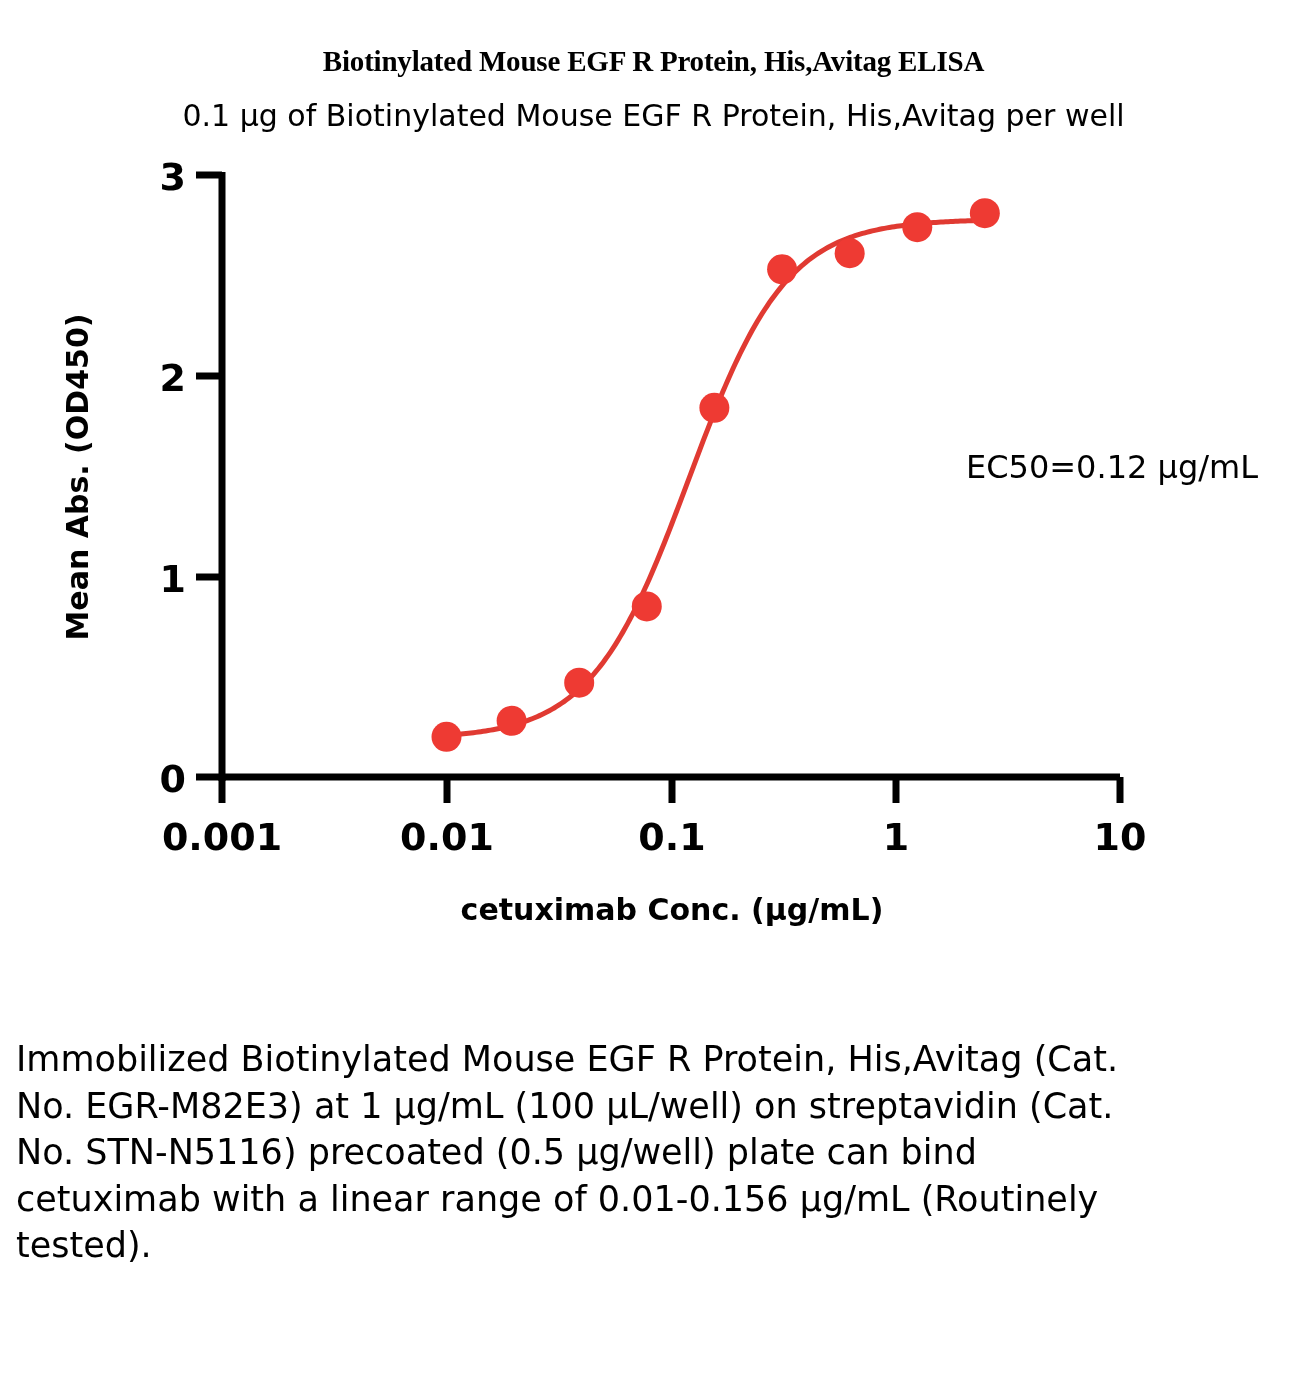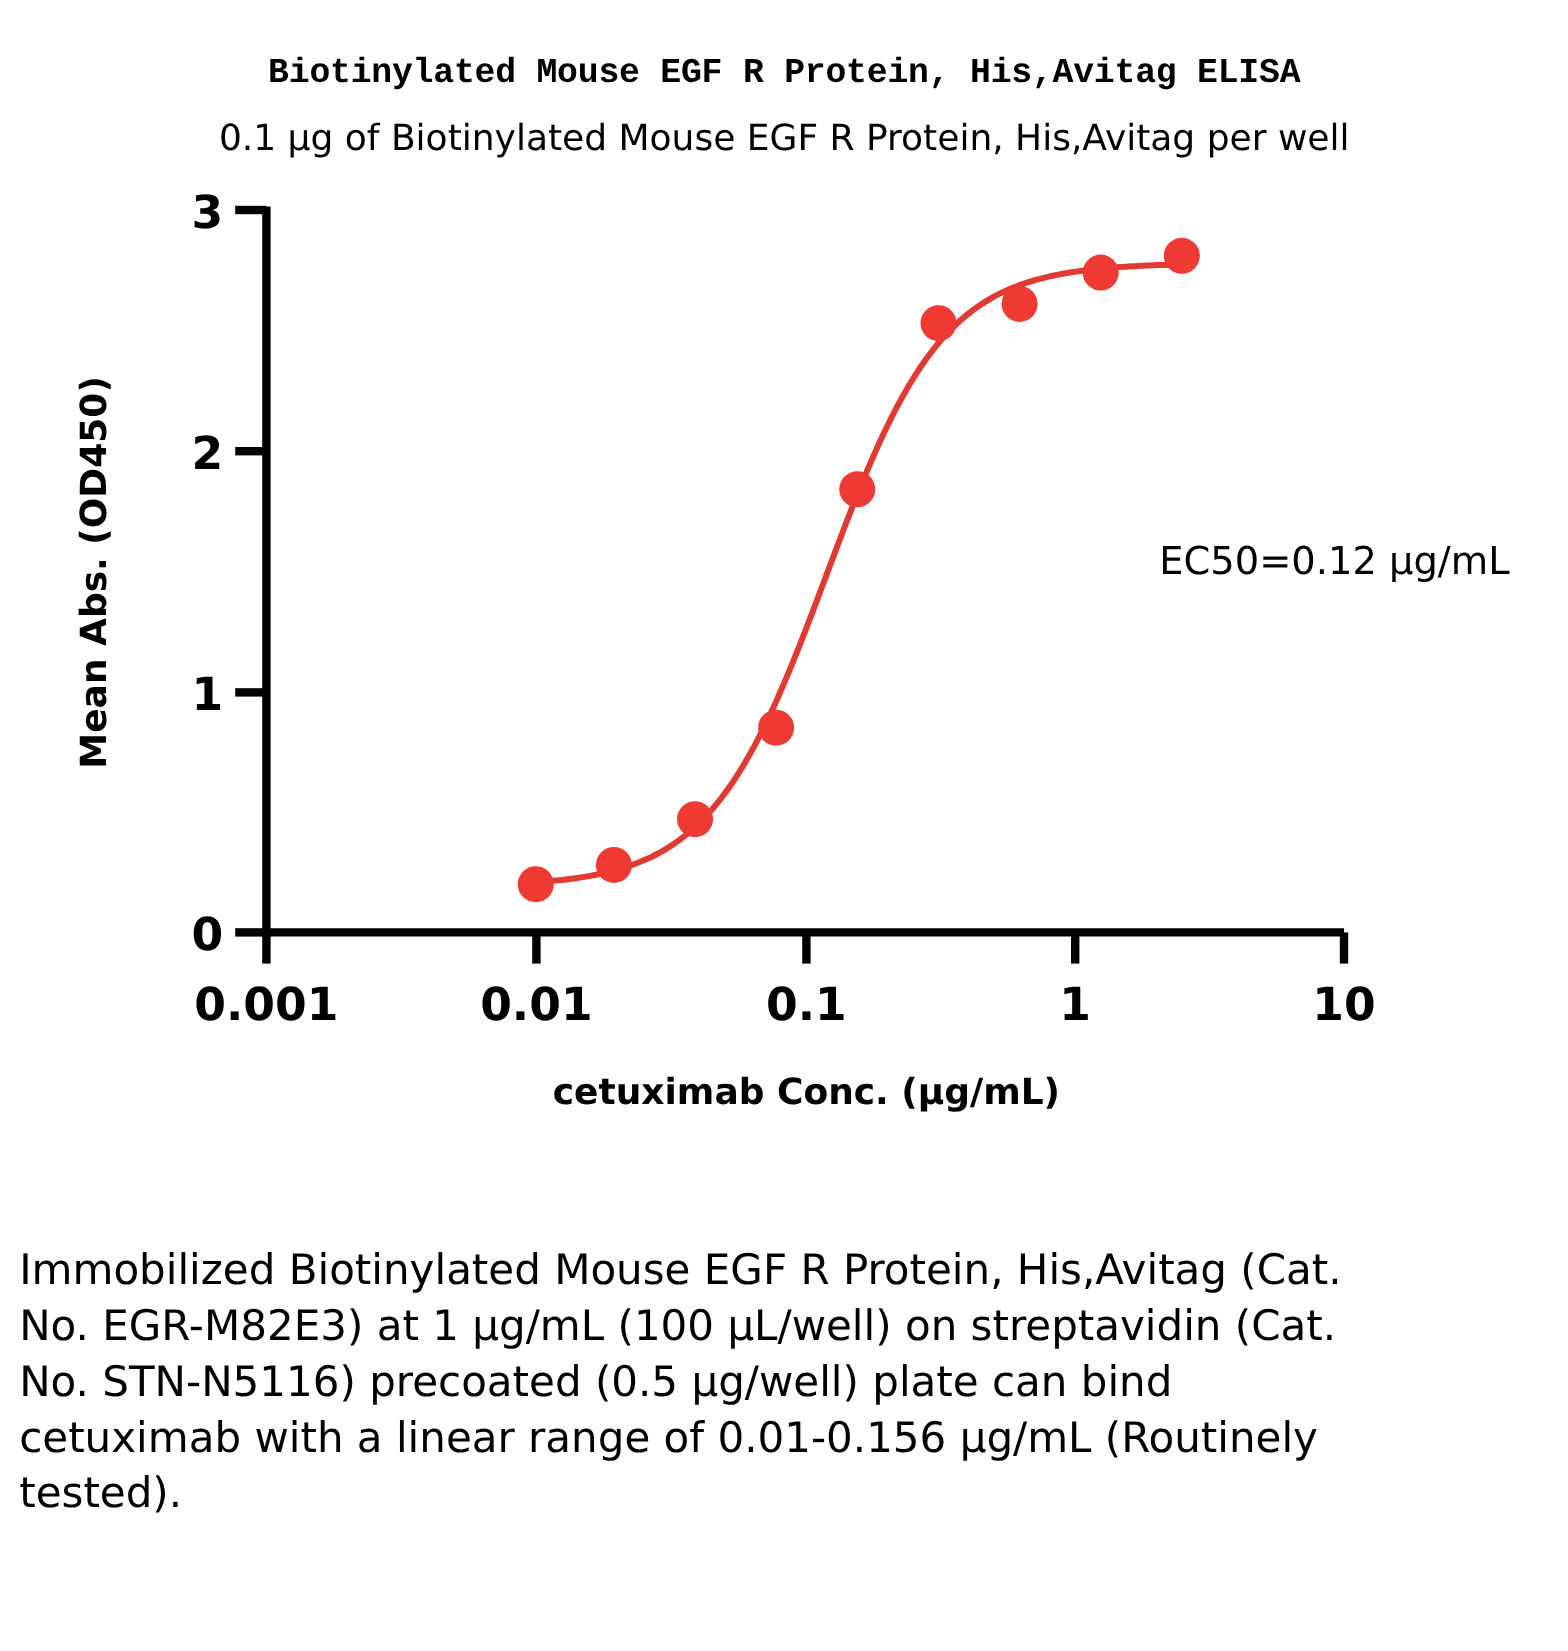--- a/index.html
+++ b/index.html
@@ -24,21 +24,21 @@
     width: 1307px;
     height: 960px;
   }
 
   .chart-title {
     position: absolute;
     left: 0;
     top: 46px;
     width: 1307px;
     text-align: center;
-    font-family: Liberation Mono, monospace;
+    font-family: Liberation Serif, serif;
     font-weight: bold;
     font-size: 29px;
     letter-spacing: -0.2px;
     line-height: 1.05;
     white-space: nowrap;
   }
   .chart-subtitle {
     position: absolute;
     left: 0;
     top: 100px;

